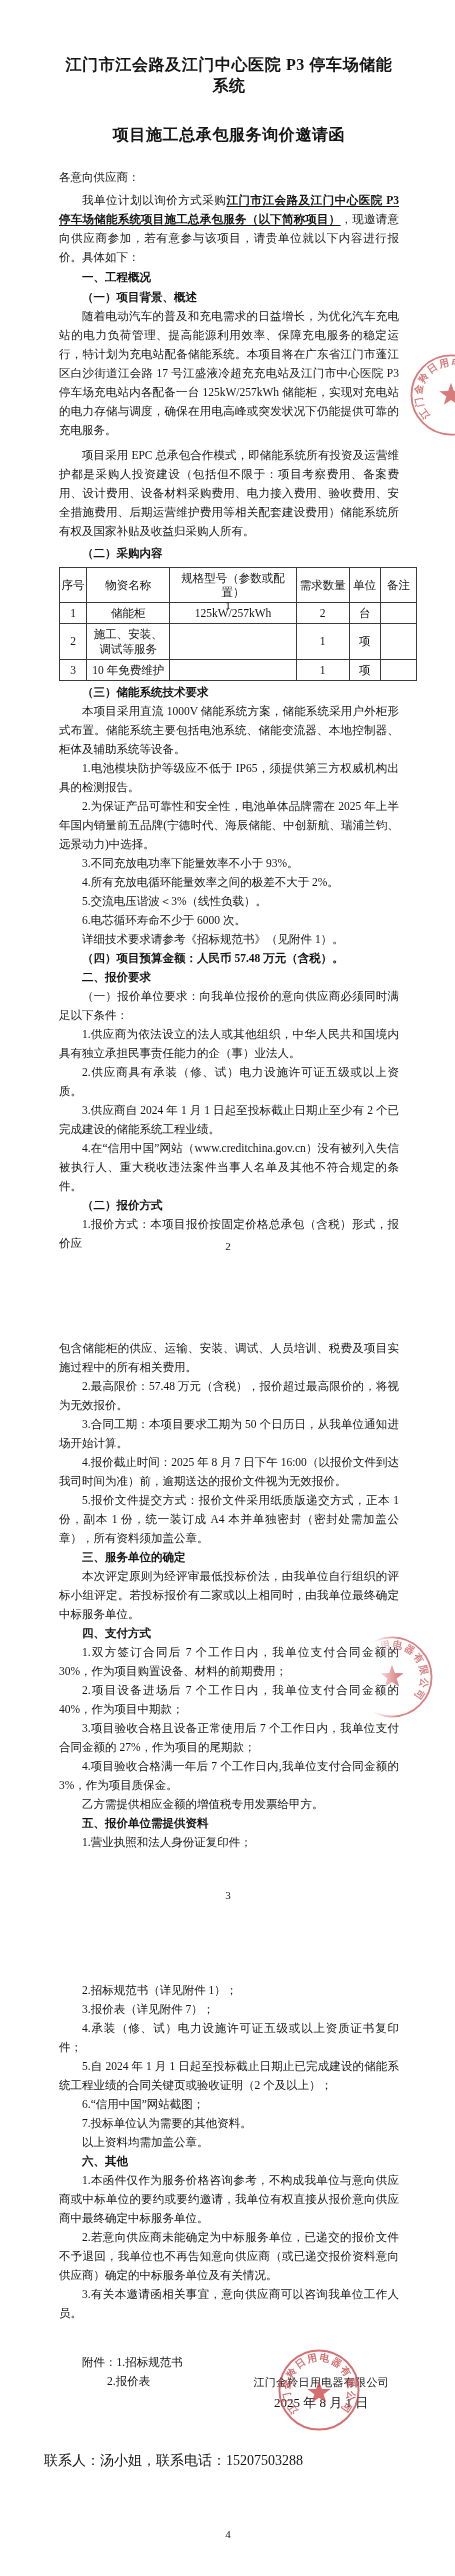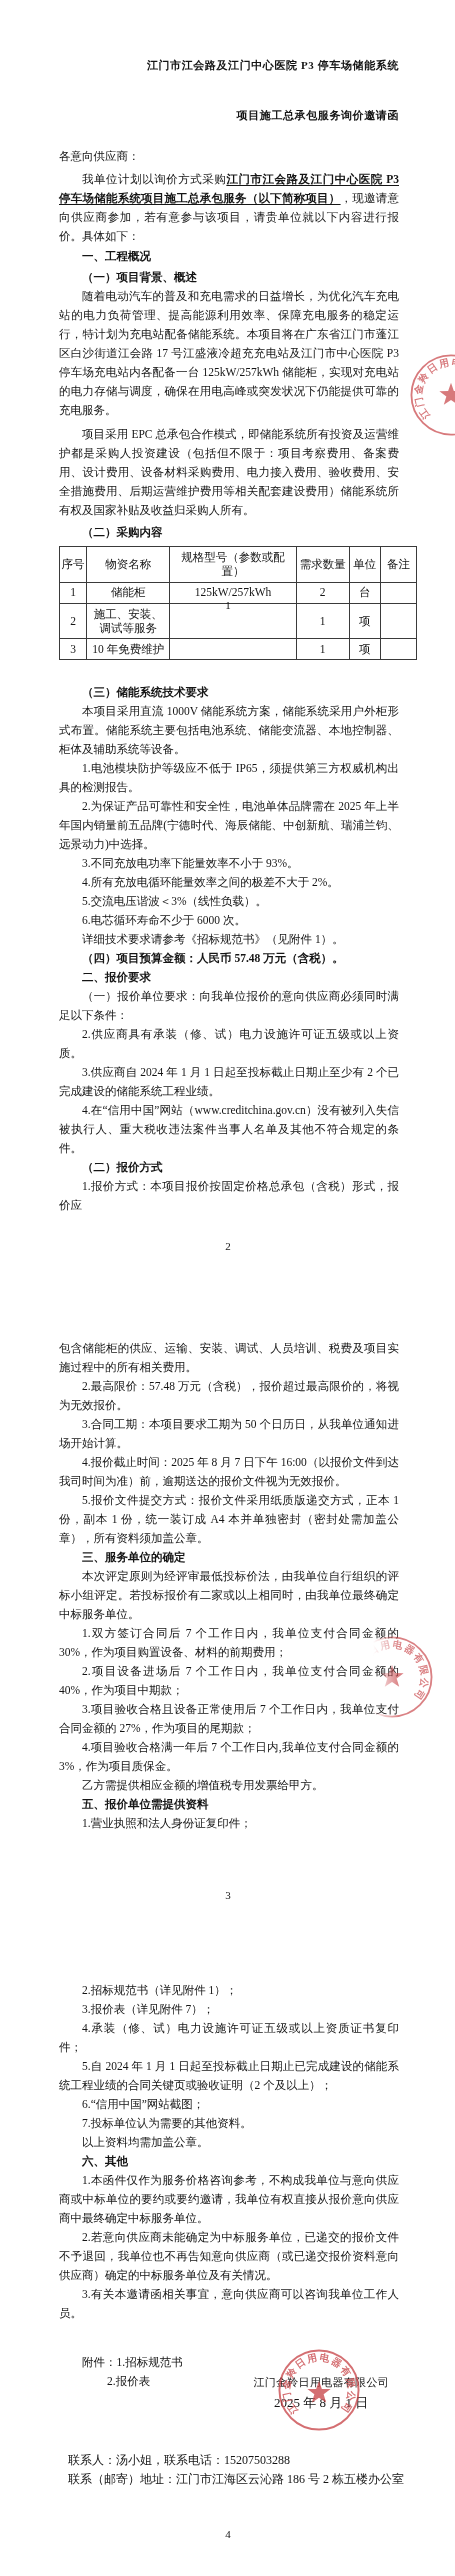--- a/index.html
+++ b/index.html
@@ -11,21 +11,21 @@
   .page { position:absolute; left:59px; width:340px; font-size:11.5px; line-height:19px; text-align:justify; }
   .page1 { top:0; }
   .page2 { top:651px;margin-top:32px; }
   .page3 { top:1339px; }
   .page4 { top:1981px; }
   p { margin:0; text-indent:2em; }
   .noind { text-indent:0; }
   .b { font-weight:normal; }
   .h { font-weight:bold; }
   .ub { font-weight:bold; text-decoration:underline; text-underline-offset:2.3px; }
-  .title { text-align:right; text-indent:0; font-weight:bold; font-size:11px; line-height:20.7px; letter-spacing:0.6px; }
+  .title { text-align:center; text-indent:0; font-weight:bold; font-size:16px; line-height:20.7px; letter-spacing:0.6px; }
   .t1 { margin-top:55px; }
   .t2 { margin-top:29px; }
   .salute { margin-top:22px; }
   .mt3 { margin-top:1.7px; }
   .mt2 { margin-top:1.1px; }
   .mt5 { margin-top:2.9px; }
   .mt6 { margin-top:3.4px; }
   .mt10 { margin-top:5.7px; }
   .tbl { border-collapse:collapse; table-layout:fixed; width:340px; margin-top:4px; }
   .tbl td {
@@ -34,21 +34,21 @@
   }
   .tbl .hdr td { height:16px; }
   .c0{width:24px}.c1{width:80px}.c2{width:123px}.c3{width:50px}.c4{width:28px}.c5{width:33px}
   .pagenum { position:absolute; left:0; width:456px; text-align:center; text-indent:0; font-size:11px; line-height:19px; }
   .pn1{top:596px}.pn2{top:1237px}.pn3{top:1886px}.pn4{top:2525px}
   .attach1 { margin-top:30px; }
   .attach2 { text-indent:0; margin-left:48px; }
   .sigblock { position:absolute; right:67px; top:2373px; text-align:center; line-height:19.5px; }
   .sig-co { font-size:11px; letter-spacing:0.3px; }
   .sig-date { font-size:13px; }
-  .contact { position:absolute; left:68px; top:2451px; font-size:12px; line-height:19px; }
+  .contact { position:absolute; left:44px; top:2451px; font-size:14px; line-height:19px; }
   .contact p { text-indent:0; }
   .stamp { position:absolute; pointer-events:none; }
   .stamp text { font-family:"Liberation Serif","DejaVu Serif",serif; font-weight:bold; }
 </style>
 </head>
 <body>
 
 <div class="doc">
 
   <div class="page page1">
@@ -105,35 +105,37 @@
     <p>1.电池模块防护等级应不低于 IP65，须提供第三方权威机构出具的检测报告。</p>
     <p>2.为保证产品可靠性和安全性，电池单体品牌需在 2025 年上半年国内销量前五品牌(宁德时代、海辰储能、中创新航、瑞浦兰钧、远景动力)中选择。</p>
     <p>3.不同充放电功率下能量效率不小于 93%。</p>
     <p>4.所有充放电循环能量效率之间的极差不大于 2%。</p>
     <p>5.交流电压谐波＜3%（线性负载）。</p>
     <p>6.电芯循环寿命不少于 6000 次。</p>
     <p>详细技术要求请参考《招标规范书》（见附件 1）。</p>
     <p class="h">（四）项目预算金额：人民币 57.48 万元（含税）。</p>
     <p class="h">二、报价要求</p>
     <p><span class="b">（一）报价单位要求：</span><span>向我单位报价的意向供应商必须同时满足以下条件：</span></p>
+    <p>1.供应商为依法设立的法人或其他组织，中华人民共和国境内具有独立承担民事责任能力的企（事）业法人。</p>
     <p>2.供应商具有承装（修、试）电力设施许可证五级或以上资质。</p>
     <p>3.供应商自 2024 年 1 月 1 日起至投标截止日期止至少有 2 个已完成建设的储能系统工程业绩。</p>
     <p>4.在“信用中国”网站（www.creditchina.gov.cn）没有被列入失信被执行人、重大税收违法案件当事人名单及其他不符合规定的条件。</p>
     <p class="h">（二）报价方式</p>
     <p><span class="b">1.报价方式：</span><span>本项目报价按</span><span class="b">固定价格总承包（含税）</span><span>形式，报价应</span></p>
   </div>
 
   <div class="page page3">
     <p class="noind">包含储能柜的供应、运输、安装、调试、人员培训、税费及项目实施过程中的所有相关费用。</p>
     <p><span class="b">2.最高限价：</span><span>57.48 万元（含税），报价超过最高限价的，将视为无效报价。</span></p>
     <p><span class="b">3.合同工期：</span><span>本项目要求工期为 50 个日历日，从我单位通知进场开始计算。</span></p>
     <p><span class="b">4.报价截止时间：</span><span>2025 年 8 月 7 日下午 16:00（以报价文件到达我司时间为准）前，逾期送达的报价文件视为无效报价。</span></p>
     <p><span class="b">5.报价文件提交方式：</span><span>报价文件采用纸质版递交方式，正本 1 份，副本 1 份，统一装订成 A4 本并单独密封（密封处需加盖公章），所有资料须加盖公章。</span></p>
     <p class="h">三、服务单位的确定</p>
     <p>本次评定原则为经评审最低投标价法，由我单位自行组织的评标小组评定。若投标报价有二家或以上相同时，由我单位最终确定中标服务单位。</p>
+    <p class="h">四、支付方式</p>
     <p>1.双方签订合同后 7 个工作日内，我单位支付合同金额的 30%，作为项目购置设备、材料的前期费用；</p>
     <p>2.项目设备进场后 7 个工作日内，我单位支付合同金额的 40%，作为项目中期款；</p>
     <p>3.项目验收合格且设备正常使用后 7 个工作日内，我单位支付合同金额的 27%，作为项目的尾期款；</p>
     <p>4.项目验收合格满一年后 7 个工作日内,我单位支付合同金额的 3%，作为项目质保金。</p>
     <p>乙方需提供相应金额的增值税专用发票给甲方。</p>
     <p class="h">五、报价单位需提供资料</p>
     <p>1.营业执照和法人身份证复印件；</p>
   </div>
 
   <div class="page page4">
@@ -152,21 +154,20 @@
     <p class="attach2">2.报价表</p>
   </div>
 
   <div class="sigblock">
     <div class="sig-co">江门金羚日用电器有限公司</div>
     <div class="sig-date">2025 年 8 月 1 日</div>
   </div>
 
   <div class="contact">
     <p>联系人：汤小姐，联系电话：15207503288</p>
-    <p>联系（邮寄）地址：江门市江海区云沁路 186 号 2 栋五楼办公室</p>
   </div>
 
   <div class="pagenum pn1">1</div>
   <div class="pagenum pn2">2</div>
   <div class="pagenum pn3">3</div>
   <div class="pagenum pn4">4</div>
 
   <svg class="stamp" style="left:408px; top:352px; opacity:0.72;" width="86" height="86" viewBox="0 0 150 150">
     <defs>
       <path id="arcA" d="M 39,111 A 51,51 0 1 1 111,111" fill="none"></path>

